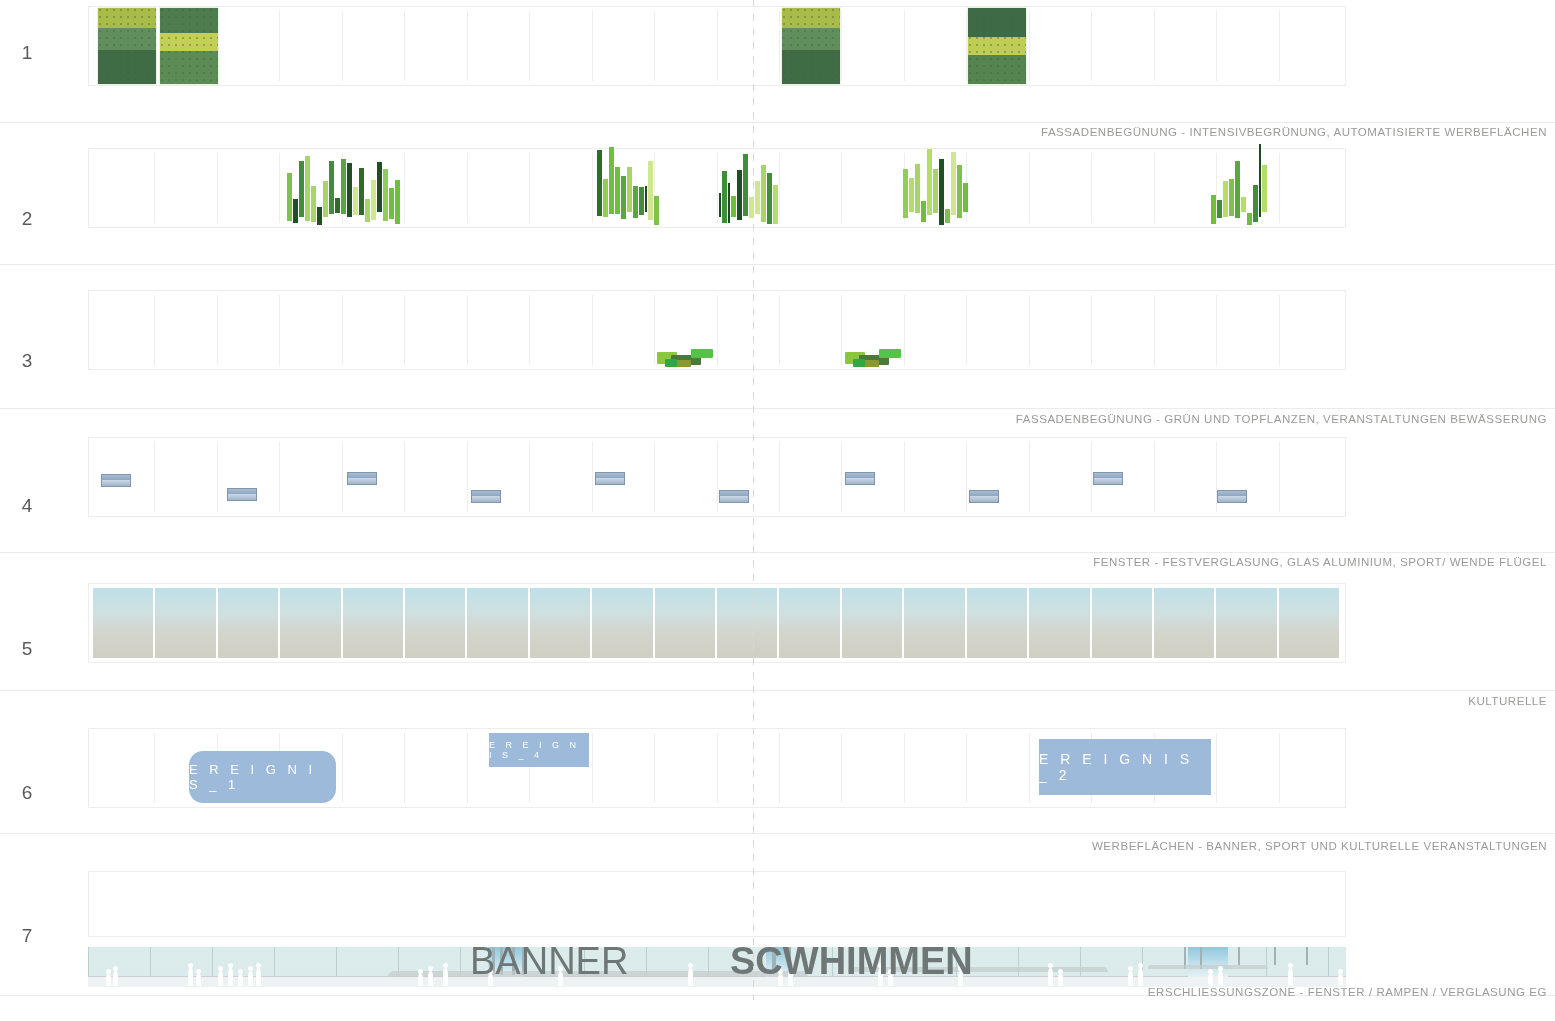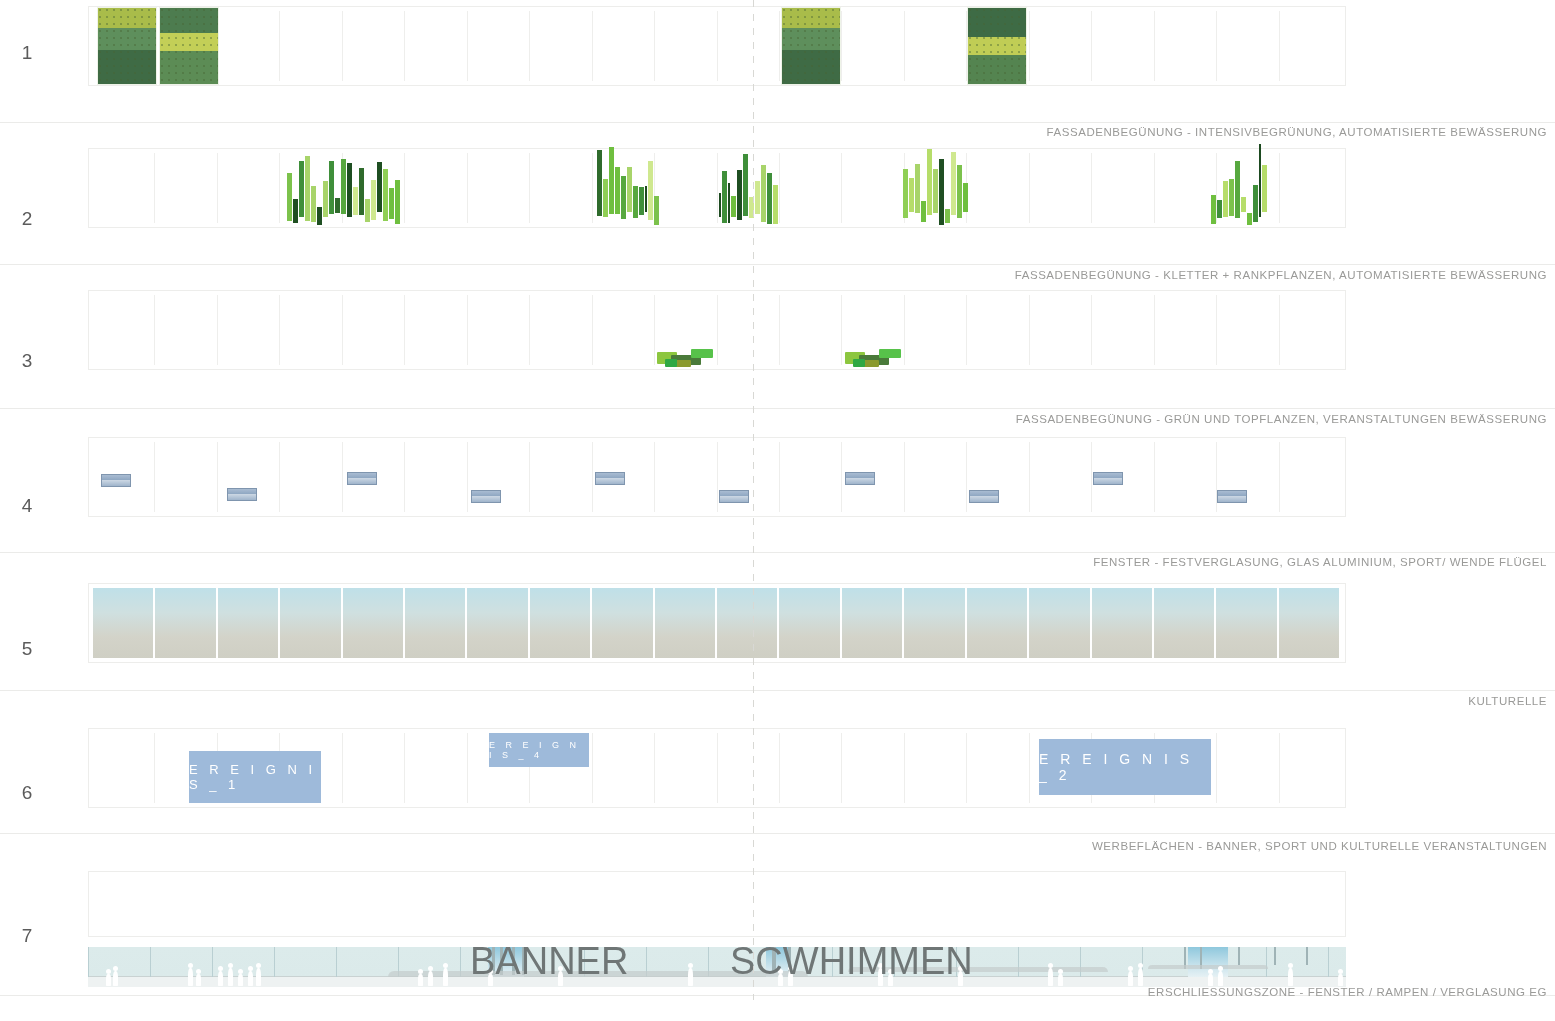--- a/index.html
+++ b/index.html
@@ -151,22 +151,21 @@
   <div class="row-sep" style="top:995px"></div>
 
   <div class="row-num" style="top:42px">1</div>
   <div class="row-num" style="top:208px">2</div>
   <div class="row-num" style="top:350px">3</div>
   <div class="row-num" style="top:495px">4</div>
   <div class="row-num" style="top:638px">5</div>
   <div class="row-num" style="top:782px">6</div>
   <div class="row-num" style="top:925px">7</div>
 
-  <div class="caption" style="top:126px">FASSADENBEGÜNUNG - INTENSIVBEGRÜNUNG, AUTOMATISIERTE  BEWÄSSERUNG</div>
-  <div class="caption" style="top:269px">FASSADENBEGÜNUNG - KLETTER + RANKPFLANZEN, AUTOMATISIERTE  BEWÄSSERUNG</div>
+  <div class="caption" style="top:126px">FASSADENBEGÜNUNG - INTENSIVBEGRÜNUNG, AUTOMATISIERTE  WERBEFLÄCHEN</div>
   <div class="caption" style="top:413px">FASSADENBEGÜNUNG - GRÜN UND TOPFLANZEN, VERANSTALTUNGEN  BEWÄSSERUNG</div>
   <div class="caption" style="top:556px">FENSTER - FESTVERGLASUNG, GLAS ALUMINIUM, SPORT/ WENDE FLÜGEL</div>
   <div class="caption" style="top:695px">KULTURELLE</div>
   <div class="caption" style="top:840px">WERBEFLÄCHEN - BANNER, SPORT UND KULTURELLE VERANSTALTUNGEN</div>
   <div class="caption" style="top:986px">ERSCHLIESSUNGSZONE - FENSTER / RAMPEN / VERGLASUNG EG</div>
 
   <div class="band r1">
     <div class="bays" id="bays1">
         <div class="bay"></div>
         <div class="bay"></div>
@@ -416,21 +415,21 @@
         <div class="bay"></div>
         <div class="bay"></div>
         <div class="bay"></div>
         <div class="bay"></div>
         <div class="bay"></div>
         <div class="bay"></div>
         <div class="bay"></div>
         <div class="bay"></div>
       </div>
     <div id="banners">
-        <div class="ereignis" style="left: 100px; top: 22px; width: 132px; height: 52px; font-size: 13px; background: rgb(158, 186, 218);">
+        <div class="ereignis" style="left: 100px; top: 22px; width: 147px; height: 52px; font-size: 13px; background: rgb(158, 186, 218); border-radius: 14px;">
           <span>E R E I G N I S _ 1</span>
         </div>
         <div class="ereignis" style="left: 400px; top: 4px; width: 100px; height: 34px; font-size: 9px; background: rgb(158, 186, 218);">
           <span>E R E I G N I S _ 4</span>
         </div>
         <div class="ereignis" style="left: 950px; top: 10px; width: 172px; height: 56px; font-size: 14px; background: rgb(158, 186, 218);">
           <span>E R E I G N I S _ 2</span>
         </div>
       </div>
   </div>
@@ -531,16 +530,16 @@
         <div class="figure" style="left: 1130px; top: 24px; width: 5px; height: 15px;"></div>
         <div class="fig-head" style="left: 1130px; top: 19px;"></div>
         <div class="figure" style="left: 1200px; top: 21px; width: 5px; height: 18px;"></div>
         <div class="fig-head" style="left: 1200px; top: 16px;"></div>
         <div class="figure" style="left: 1250px; top: 27px; width: 5px; height: 12px;"></div>
         <div class="fig-head" style="left: 1250px; top: 22px;"></div>
       </div>
   </div>
   <div id="bigwords">
       <div class="bigword" style="left: 470px; top: 940px;">BANNER</div>
-      <div class="bigword" style="left: 730px; top: 940px;">SCWHIMMEN</div>
+      <div class="bigword" style="left: 730px; top: 940px; font-weight: bold;">SCWHIMMEN</div>
     </div>
 
 </div>
 
 </body></html>

